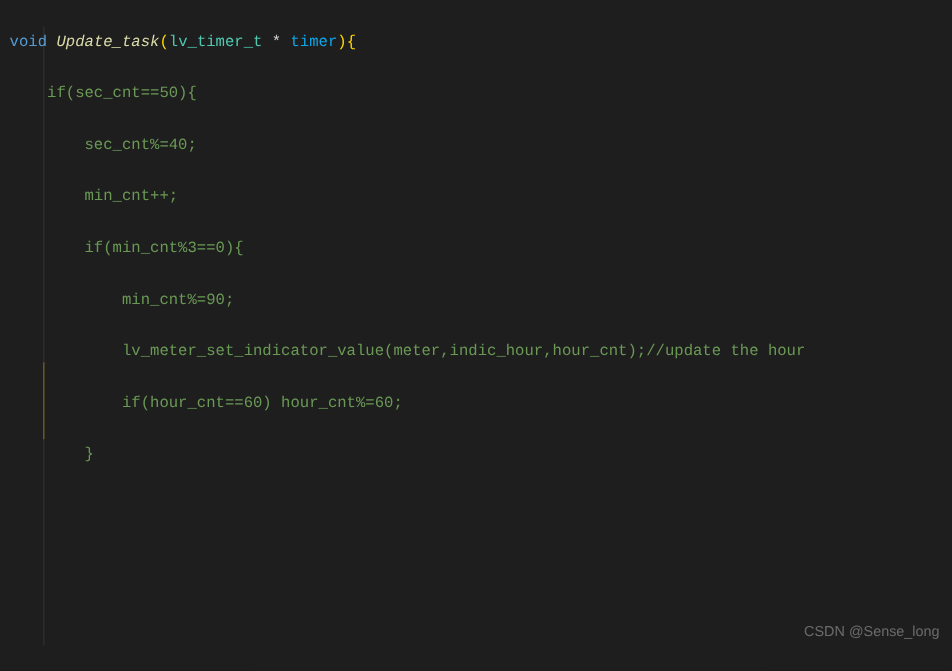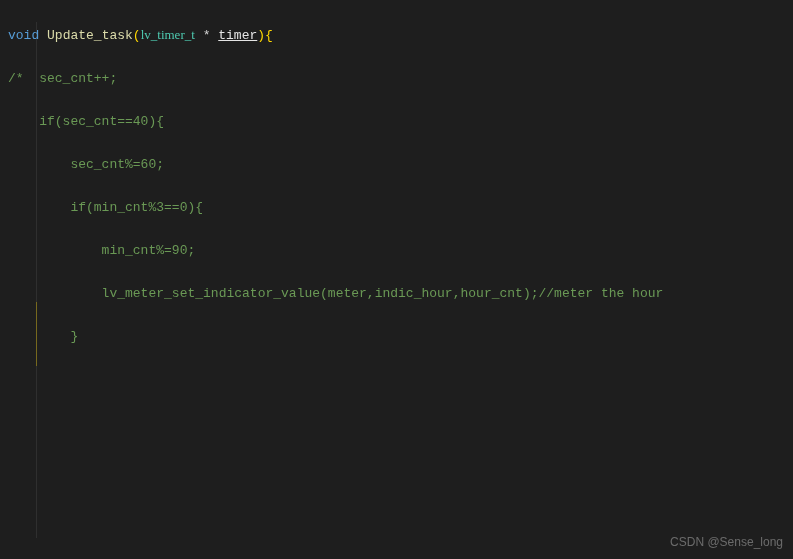--- a/index.html
+++ b/index.html
@@ -13,60 +13,61 @@
     height: 559px;
     overflow: hidden;
     position: relative;
   }
   .code-area {
     padding: 2px 8px;
     white-space: pre;
   }
   .line { display: block; }
   .kw { color: #569cd6; }
-  .fn { color: #dcdcaa; }
-  .type { color: #4ec9b0; font-family: Liberation Serif, serif; }
-  .param { color: #e5e5e5; text-decoration: underline; }
+  .fn { color: #dcdcaa; font-style: italic; }
+  .type { color: #4ec9b0; }
+  .param { color: #0ea5e9; }
   .brace { color: #ffd700; }
   .comment { color: #6a9955; }
   .op { color: #d4d4d4; }
   .bracket-guide {
     position: absolute;
     width: 1px;
     background: rgba(255, 215, 0, 0.35);
   }
   .guide {
     position: absolute;
     width: 1px;
     background: rgba(255, 255, 255, 0.08);
   }
   .watermark {
     position: absolute;
-    bottom: 6px;
+    bottom: 22px;
     right: 10px;
     color: rgba(200,200,200,0.45);
     font-family: sans-serif;
     font-size: 12px;
     pointer-events: none;
   }
 </style>
 </head>
 <body>
 
 <div class="guide" style="left:36px; top:22px; height:516px;"></div>
 <div class="bracket-guide" style="left:36px; top:302px; height:64px;"></div>
 
 <div class="code-area">
 <span class="line"><span class="kw">void</span> <span class="fn">Update_task</span><span class="brace">(</span><span class="type">lv_timer_t</span><span class="op"> * </span><span class="param">timer</span><span class="brace">)</span><span class="brace">{</span></span>
-<span class="line"><span class="comment">/*</span><span class="comment">  sec_cnt++;</span></span>
-<span class="line comment">    if(sec_cnt==40){</span>
-<span class="line comment">        sec_cnt%=60;</span>
+<span class="line comment">    if(sec_cnt==50){</span>
+<span class="line comment">        sec_cnt%=40;</span>
+<span class="line comment">        min_cnt++;</span>
 <span class="line comment">        if(min_cnt%3==0){</span>
 <span class="line comment">            min_cnt%=90;</span>
-<span class="line comment">            lv_meter_set_indicator_value(meter,indic_hour,hour_cnt);//meter the hour</span>
+<span class="line comment">            lv_meter_set_indicator_value(meter,indic_hour,hour_cnt);//update the hour</span>
+<span class="line comment">            if(hour_cnt==60) hour_cnt%=60;</span>
 <span class="line comment">        }</span>
 
 
 
 
 
 
 
 
 

